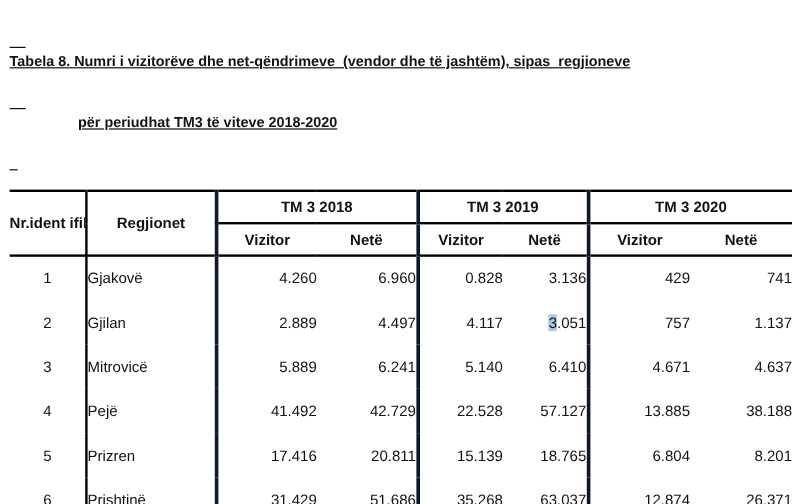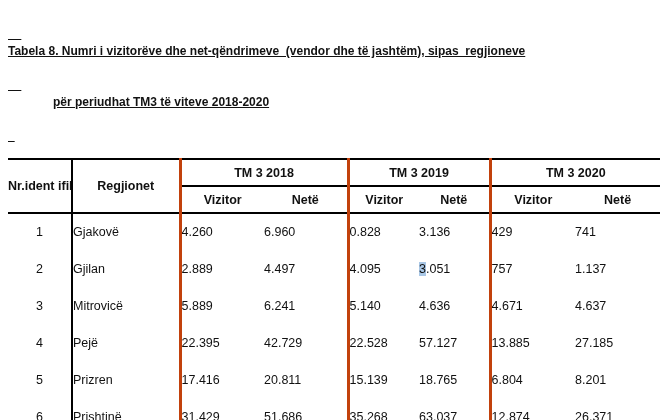--- a/index.html
+++ b/index.html
@@ -14,21 +14,21 @@
 
   .doc-title {
     padding: 9px 6px 0 8px;
     font-size: 12px;
     font-weight: bold;
     line-height: 17px;
     white-space: pre-wrap;
     color: #121212;
     text-decoration: underline;
   }
-  .doc-title .line2 { margin-left: 45px; }
+  .doc-title .line2 { margin-left: 57px; }
 
   table.stats {
     border-collapse: collapse;
     table-layout: fixed;
     width: 652px;
     margin: 13px 0 0 8px;
     border-top: 2px solid #000;
   }
   table.stats th, table.stats td {
     padding: 0;
@@ -40,25 +40,25 @@
   thead tr { height: 27px; }
   thead th { font-weight: bold; }
   thead th.hdr-bottom { border-bottom: 2px solid #000; }
   th.year-group { border-bottom: 2px solid #000; text-align: center; }
   th.id-hdr { white-space: pre-line; text-align: center; line-height: 13px; }
   th.region-hdr { text-align: center; }
 
   tbody tr.data-row { height: 37px; }
 
   .vline2 { border-right: 2px solid #000; }
-  .vline3 { border-right: 3px solid #c2410c; }
+  .vline3 { border-right: 3px solid #0f172a; }
 
   td.id-cell { text-align: center; }
   td.region-cell { text-align: left; padding-left: 12px; }
-  .num { }
+  .num { text-align: right; }
   .c2 { padding-right: 20px; }
   .c3 { padding-right: 14px; }
   .c4 { padding-right: 12px; }
   .c5 { padding-right: 10px; }
   .c6 { padding-right: 34px; margin-left: 24px; }
   .c7 { padding-right: 31px; }
 
   .sel { background: #a9c7e6; }
 </style>
 </head>
@@ -109,44 +109,44 @@
         <td class="num c4">0.828</td>
         <td class="num c5 vline3">3.136</td>
         <td class="num c6">429</td>
         <td class="num c7">741</td>
       </tr>
       <tr class="data-row">
         <td class="id-cell vline2">2</td>
         <td class="region-cell vline3">Gjilan</td>
         <td class="num c2">2.889</td>
         <td class="num c3 vline3">4.497</td>
-        <td class="num c4">4.095</td>
+        <td class="num c4">4.117</td>
         <td class="num c5 vline3"><span class="sel">3</span><span>.051</span></td>
         <td class="num c6">757</td>
         <td class="num c7">1.137</td>
       </tr>
       <tr class="data-row">
         <td class="id-cell vline2">3</td>
         <td class="region-cell vline3">Mitrovicë</td>
         <td class="num c2">5.889</td>
         <td class="num c3 vline3">6.241</td>
         <td class="num c4">5.140</td>
-        <td class="num c5 vline3">4.636</td>
+        <td class="num c5 vline3">6.410</td>
         <td class="num c6">4.671</td>
         <td class="num c7">4.637</td>
       </tr>
       <tr class="data-row">
         <td class="id-cell vline2">4</td>
         <td class="region-cell vline3">Pejë</td>
-        <td class="num c2">22.395</td>
+        <td class="num c2">41.492</td>
         <td class="num c3 vline3">42.729</td>
         <td class="num c4">22.528</td>
         <td class="num c5 vline3">57.127</td>
         <td class="num c6">13.885</td>
-        <td class="num c7">27.185</td>
+        <td class="num c7">38.188</td>
       </tr>
       <tr class="data-row">
         <td class="id-cell vline2">5</td>
         <td class="region-cell vline3">Prizren</td>
         <td class="num c2">17.416</td>
         <td class="num c3 vline3">20.811</td>
         <td class="num c4">15.139</td>
         <td class="num c5 vline3">18.765</td>
         <td class="num c6">6.804</td>
         <td class="num c7">8.201</td>

